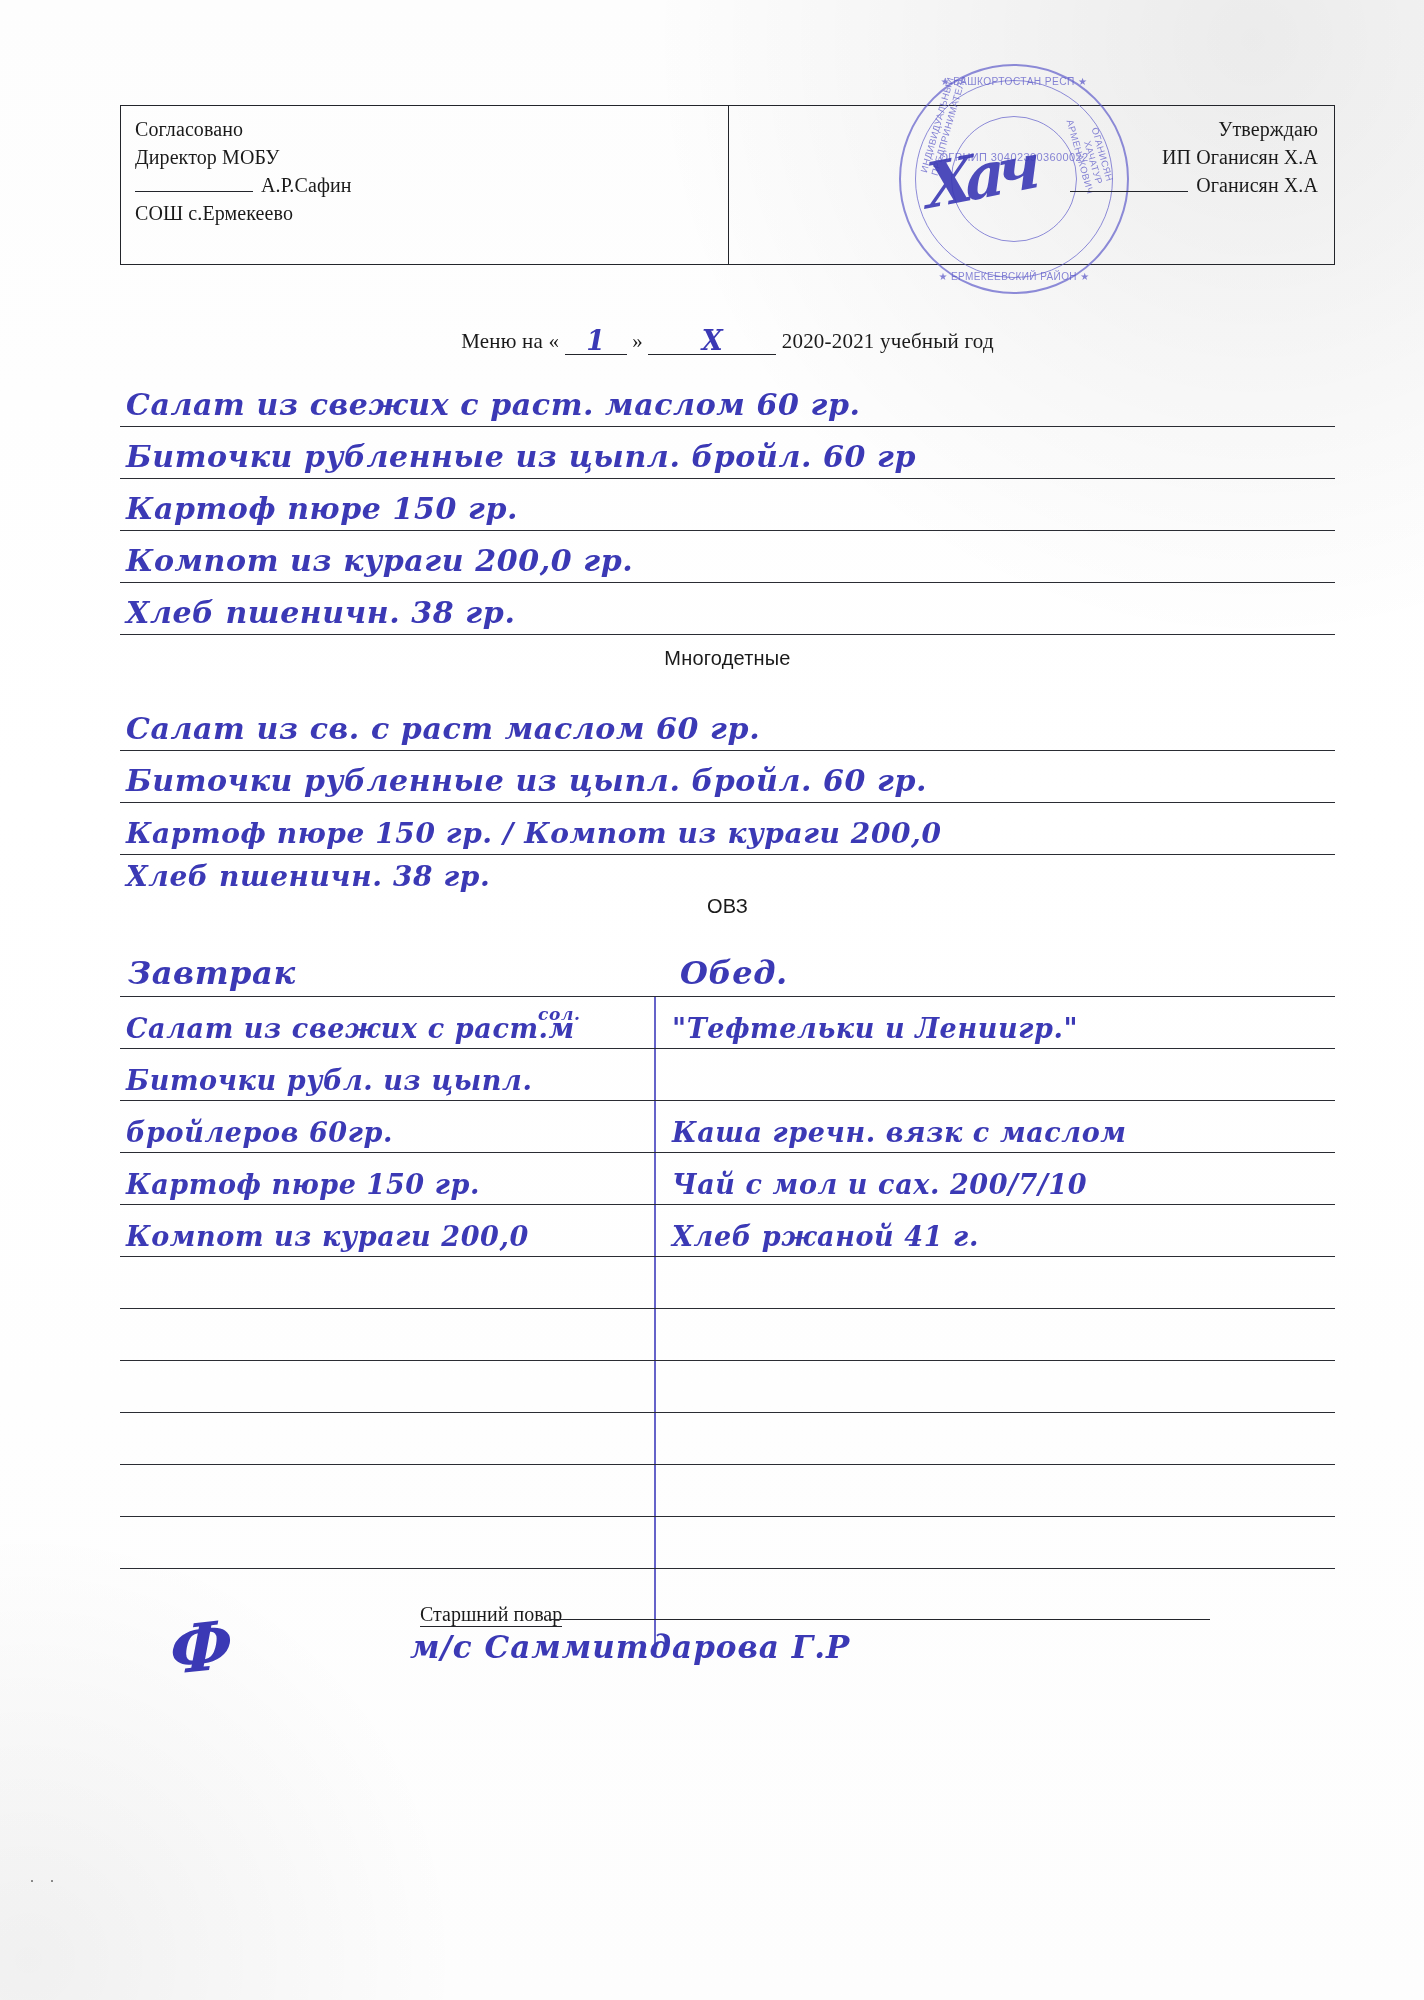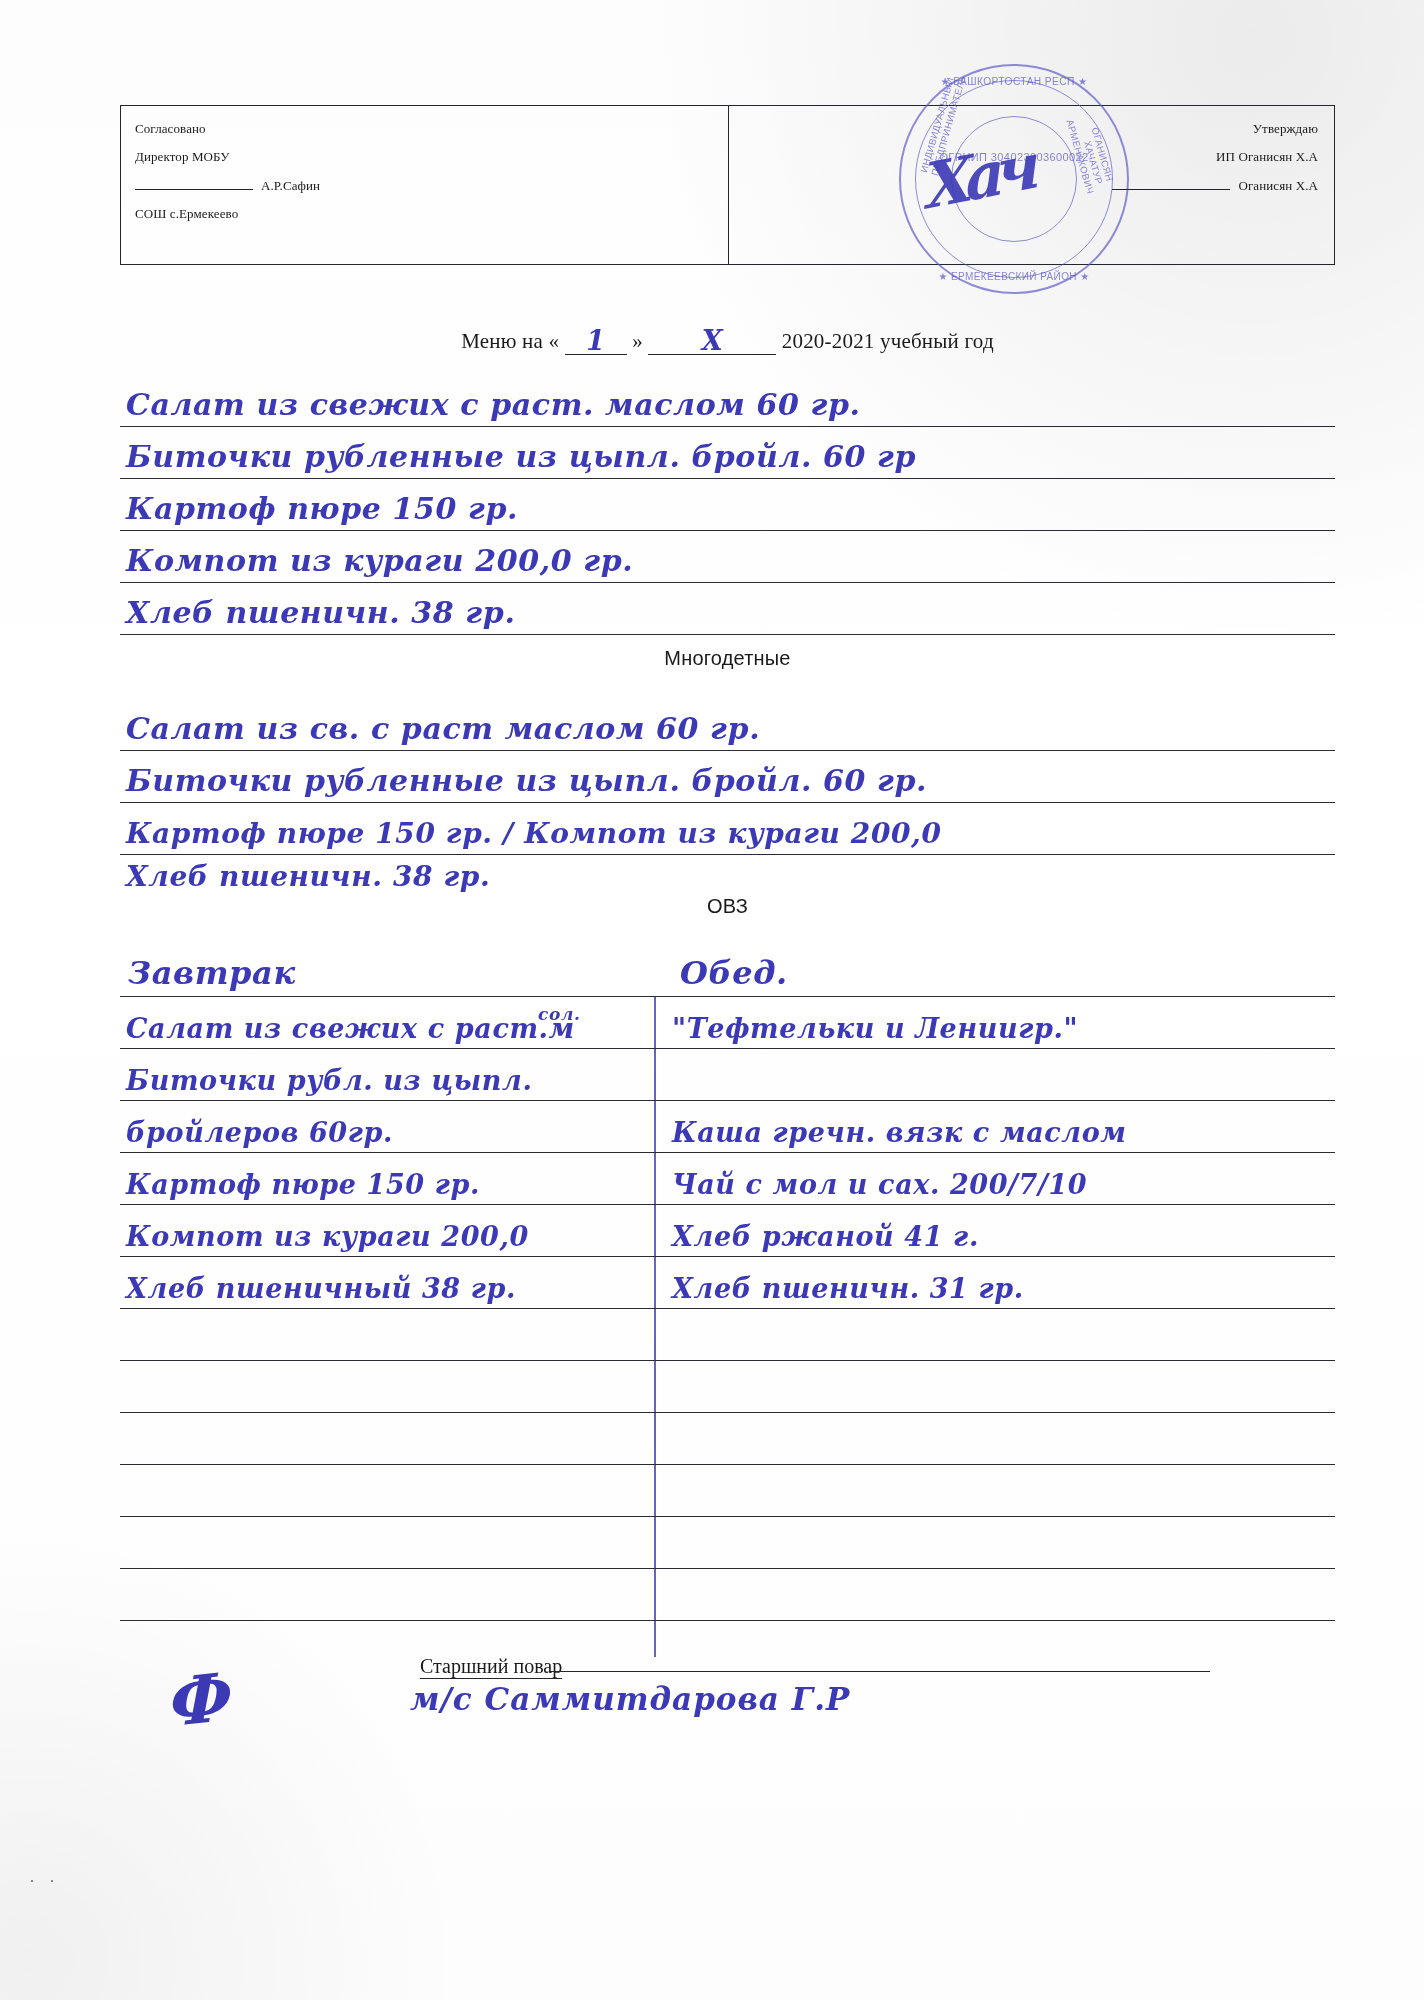--- a/index.html
+++ b/index.html
@@ -49,21 +49,21 @@
   }
   .hdr-right {
     flex: 1;
     box-sizing: border-box;
     padding: 10px 16px 0 14px;
     text-align: right;
     position: relative;
   }
   .hdr p {
     margin: 0 0 2px 0;
-    font-size: 13px;
+    font-size: 20px;
     line-height: 26px;
     letter-spacing: 0.1px;
   }
   .sign-line {
     display: inline-block;
     border-bottom: 1.3px solid #23252b;
     width: 118px;
     height: 17px;
     margin-right: 8px;
     vertical-align: baseline;
@@ -372,24 +372,20 @@
       <div class="rule">
         <span class="hw s" style="left:6px;bottom:4px">Картоф пюре 150 гр.</span>
         <span class="hw s" style="left:552px;bottom:4px">Чай с мол и сах. 200/7/10</span>
       </div>
 
       <div class="rule">
         <span class="hw s" style="left:6px;bottom:4px">Компот из кураги 200,0</span>
         <span class="hw s" style="left:552px;bottom:4px">Хлеб ржаной 41 г.</span>
       </div>
 
-      <div class="rule">
-        <span class="hw s" style="left:6px;bottom:4px">Хлеб пшеничный 38 гр.</span>
-        <span class="hw s" style="left:552px;bottom:4px">Хлеб пшеничн. 31 гр.</span>
-      </div>
 
       <div class="rule"></div>
       <div class="rule"></div>
       <div class="rule"></div>
       <div class="rule"></div>
       <div class="rule"></div>
       <div class="rule"></div>
     </div>
 
     <div class="footer">

